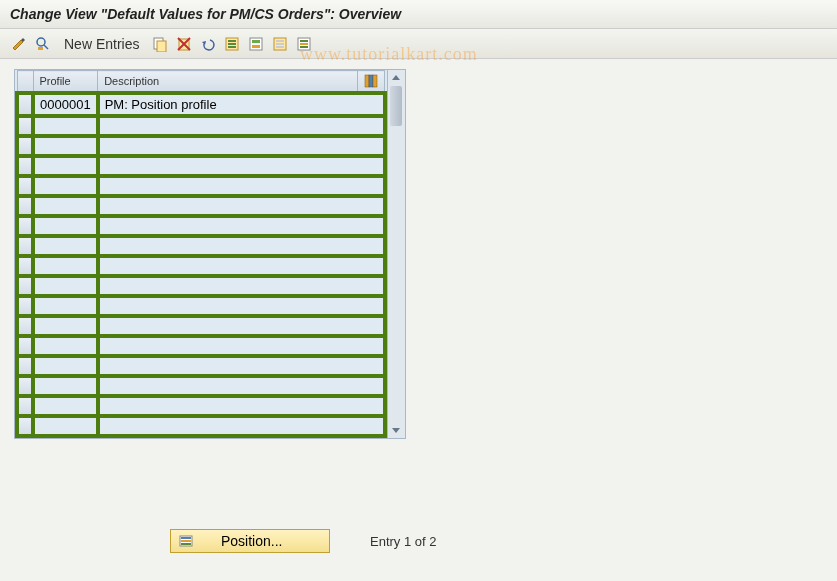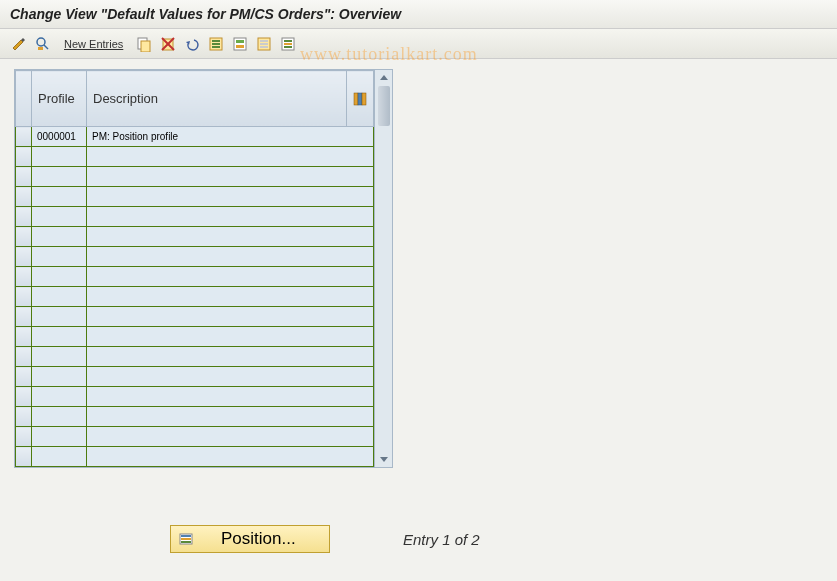--- a/index.html
+++ b/index.html
@@ -3,44 +3,44 @@
   <meta charset="utf-8">
   <style>
     * { box-sizing: border-box; margin: 0; padding: 0; }
     body { font-family: Arial, sans-serif; font-size: 11px; background: #f2f2ee; width: 837px; height: 581px; position: relative; }
     
     .title-bar { background: linear-gradient(#f8f8f5, #e8e8e2); border-bottom: 1px solid #ccc; padding: 6px 10px; }
     .title-text { font-weight: bold; font-style: italic; font-size: 14px; color: #222; }
     
     .toolbar { background: linear-gradient(#f5f5f0, #e5e5de); border-bottom: 1px solid #ccc; padding: 4px 10px; display: flex; align-items: center; gap: 6px; height: 30px; }
     .toolbar-icon { width: 18px; height: 18px; display: flex; align-items: center; justify-content: center; cursor: pointer; }
-    .toolbar-btn-text { font-size: 11px; color: #333; cursor: pointer; padding: 0 6px; text-decoration: underline; }
+    .toolbar-btn-text { font-size: 14px; color: #333; cursor: pointer; padding: 0 6px; }
     
     .content { padding: 10px 14px; position: relative; }
     
     .table-wrap { display: inline-block; border: 1px solid #a8b8c8; background: #dce8f0; }
     .table-inner { display: flex; }
     
     .grid { border-collapse: collapse; }
-    .grid th { background: linear-gradient(#e8eef4, #d4dee8); border: 1px solid #a8b8c8; padding: 20px 6px; text-align: left; font-weight: normal; font-size: 13px; color: #333; height: 20px; }
-    .grid td { background: #e0eaf2; border: 1px solid #4d7c0f; padding: 2px 5px; font-size: 10px; height: 20px; }
+    .grid th { background: linear-gradient(#e8eef4, #d4dee8); border: 1px solid #a8b8c8; padding: 3px 6px; text-align: left; font-weight: normal; font-size: 11px; color: #333; height: 20px; }
+    .grid td { background: #e0eaf2; border: 4px solid #4d7c0f; padding: 2px 5px; font-size: 13px; height: 20px; }
     .grid .sel-col { width: 14px; background: linear-gradient(#e8eef4, #d4dee8) !important; }
     .grid .profile-col { width: 55px; }
     .grid .desc-col { width: 260px; margin-top: 15px; }
     
     .corner-cell { width: 16px; background: linear-gradient(#e8eef4, #d4dee8); border: 1px solid #a8b8c8; }
     .config-icon-cell { width: 20px; background: linear-gradient(#e8eef4, #d4dee8); border: 1px solid #a8b8c8; text-align: center; }
     
     .scrollbar-v { width: 18px; background: #e0e8ee; border-left: 1px solid #a8b8c8; display: flex; flex-direction: column; justify-content: space-between; align-items: center; padding: 2px 0; }
     .scroll-arrow { width: 12px; height: 12px; cursor: pointer; }
     .scroll-thumb { width: 12px; height: 40px; background: linear-gradient(90deg,#d0d8e0,#b0bcc8); border-radius: 2px; margin-top: 2px; }
     
     .footer-area { position: absolute; bottom: 28px; left: 0; width: 100%; padding: 0 14px; display: flex; align-items: center; }
-    .position-btn { margin-left: 156px; background: linear-gradient(#fff2c0, #f5e090); border: 1px solid #c0a030; padding: 3px 8px; display: flex; align-items: center; gap: 28px; cursor: pointer; font-size: 17px; width: 160px; justify-content: flex-start; }
-    .entry-text { margin-left: 73px; font-size: 15px; color: #333; font-style: italic; }
+    .position-btn { margin-left: 156px; background: linear-gradient(#fff2c0, #f5e090); border: 1px solid #c0a030; padding: 3px 8px; display: flex; align-items: center; gap: 28px; cursor: pointer; font-size: 14px; width: 160px; justify-content: flex-start; }
+    .entry-text { margin-left: 40px; font-size: 13px; color: #333; }
     
     .watermark { position: absolute; top: 44px; left: 300px; font-size: 18px; color: rgba(255,140,0,0.35); font-family: Liberation Serif, serif; letter-spacing: 1px; pointer-events: none; }
     
     svg { display: block; }
   </style>
 </head>
 <body>
 
 <div class="title-bar">
   <span class="title-text">Change View "Default Values for PM/CS Orders": Overview</span>

